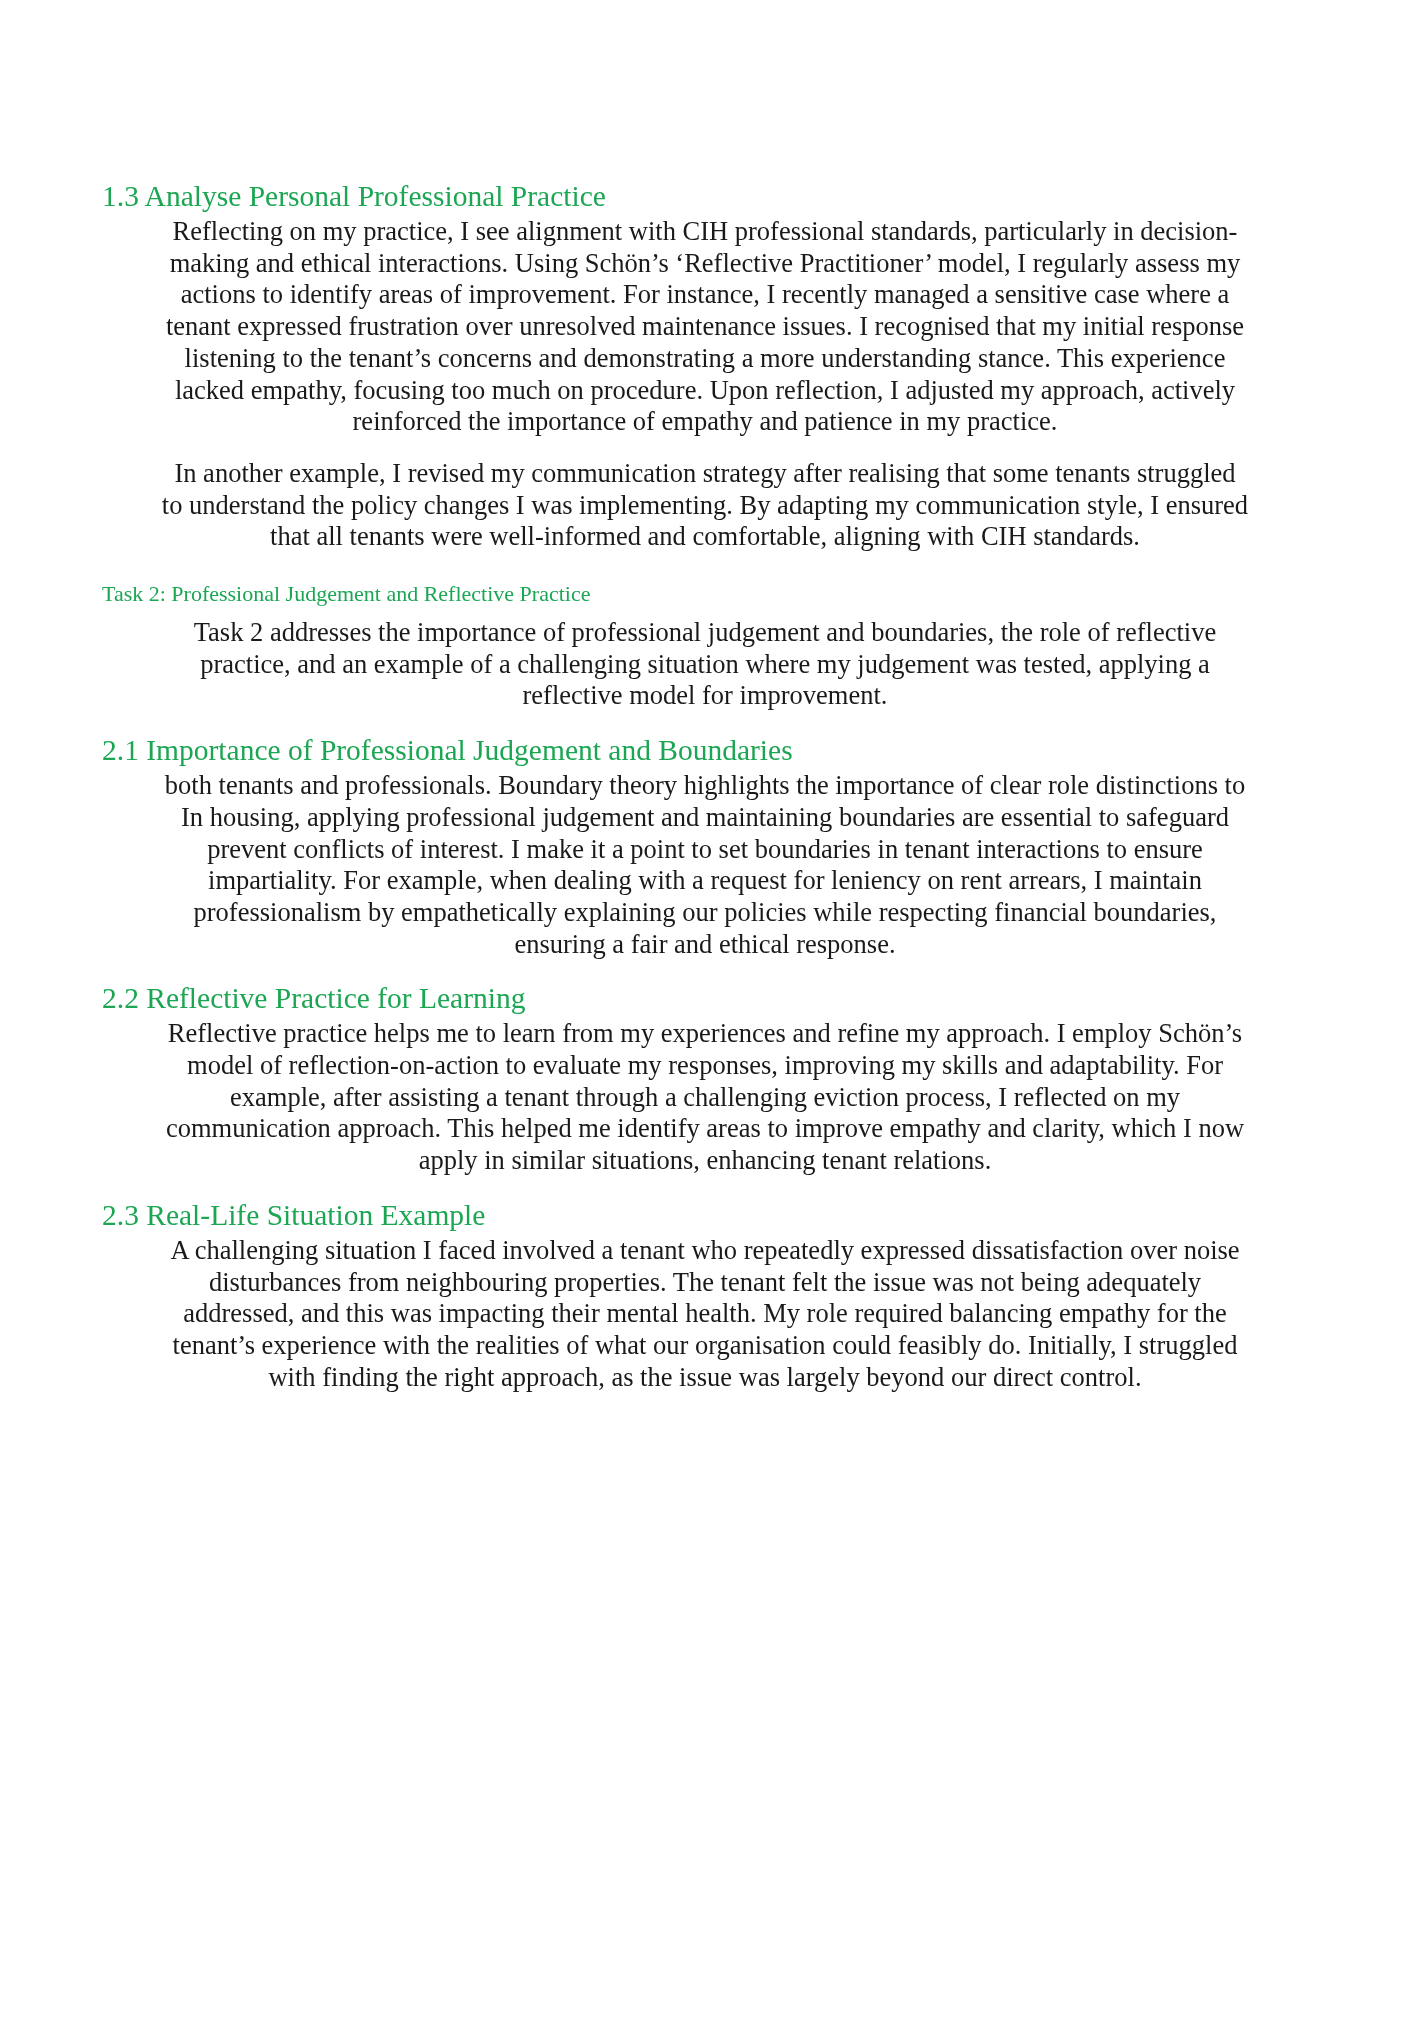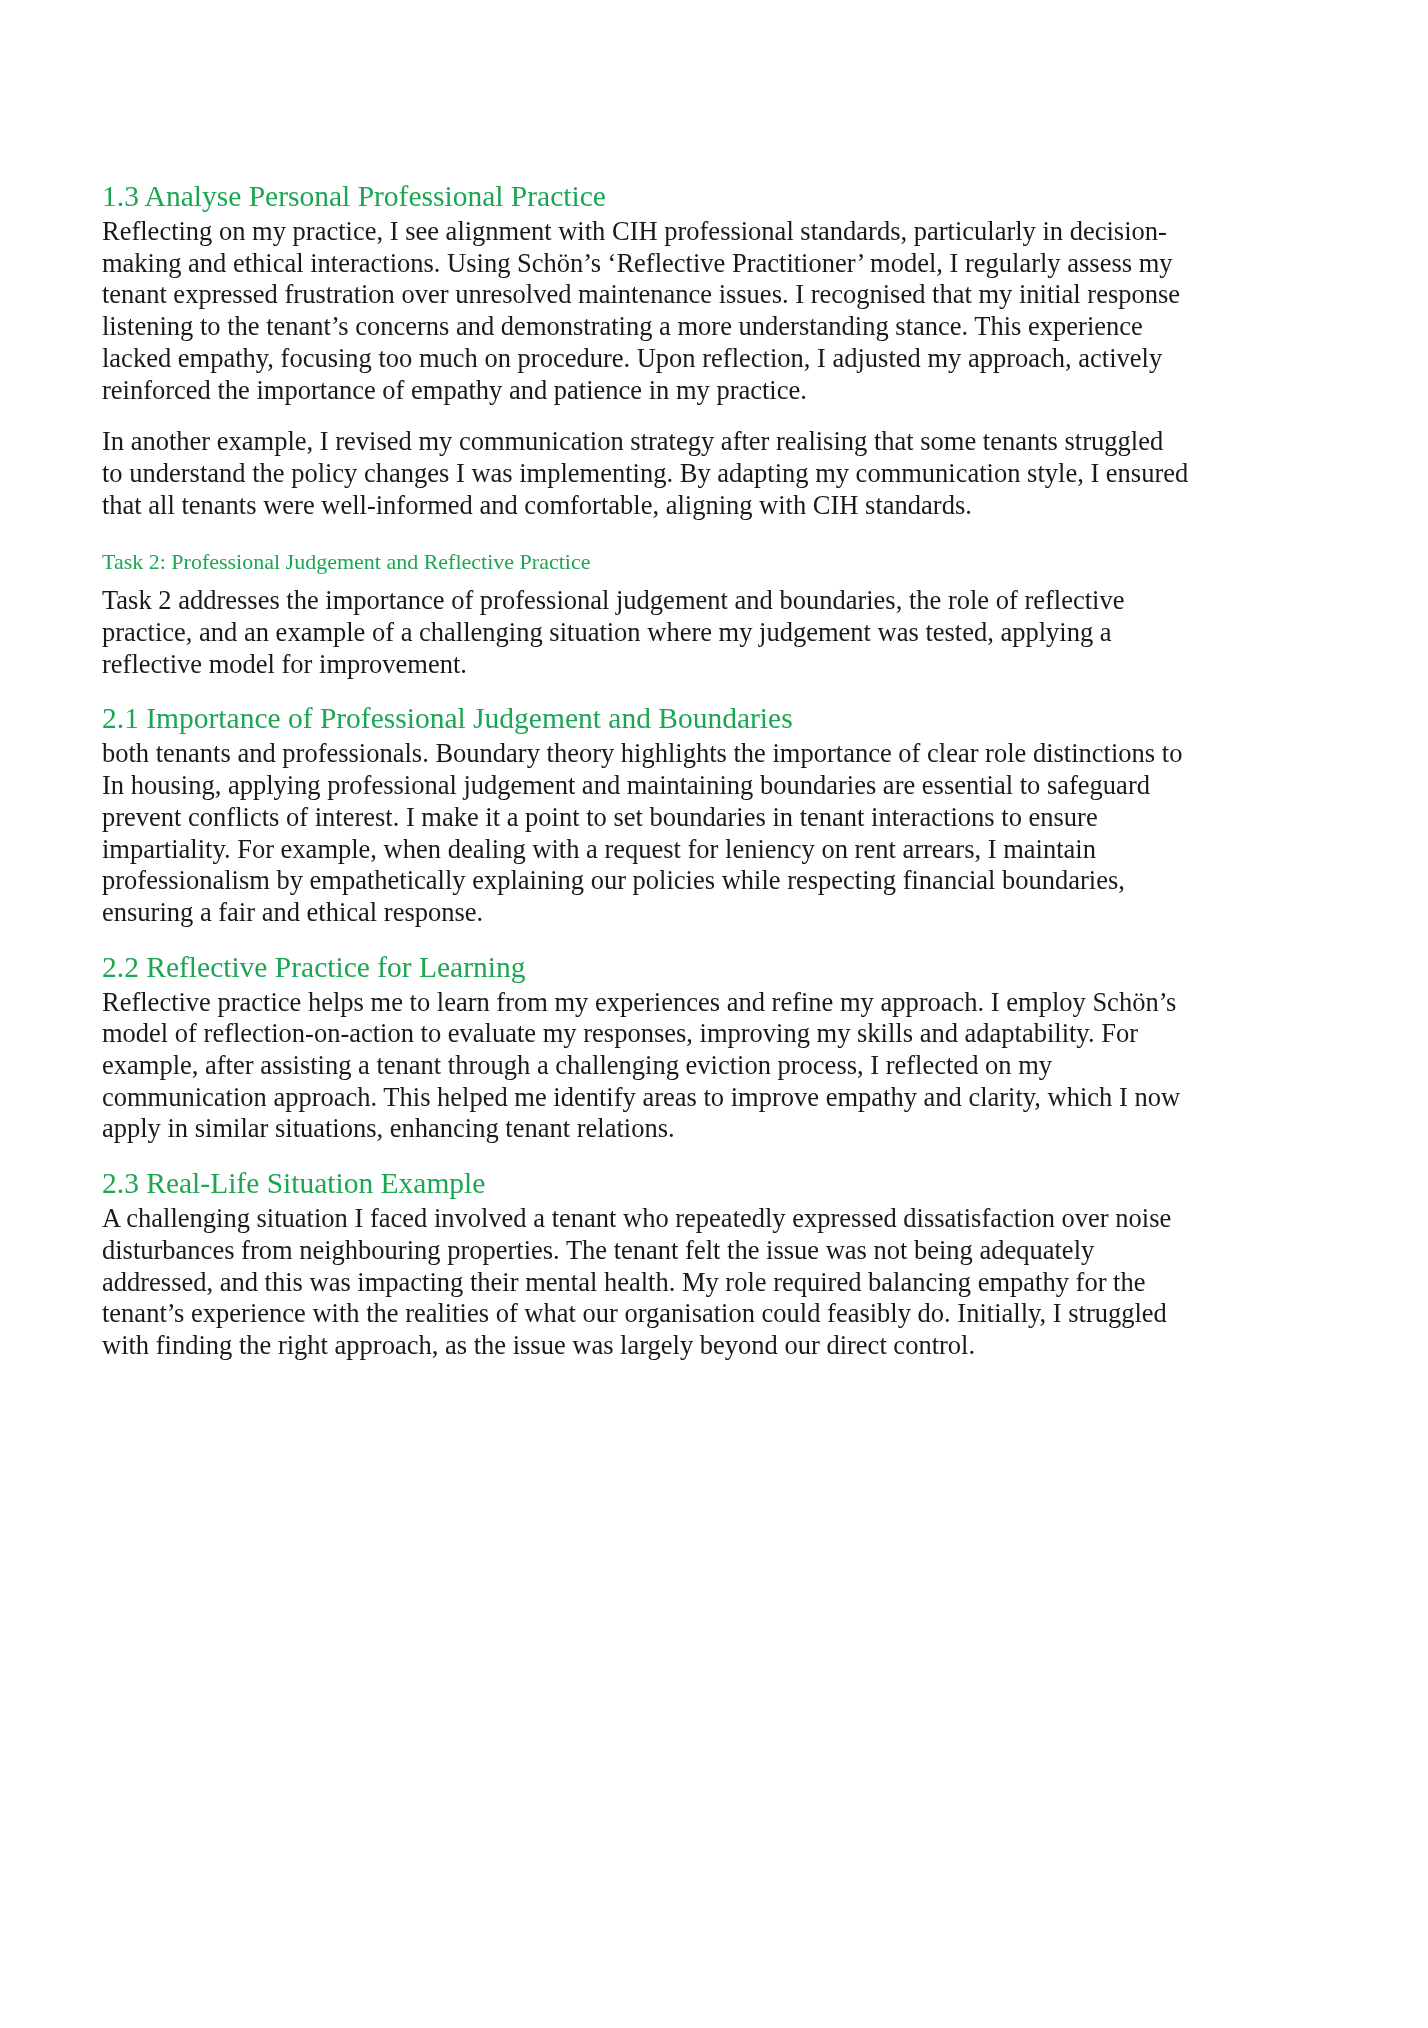--- a/index.html
+++ b/index.html
@@ -31,32 +31,34 @@
     font-size:29.5px;line-height:36px;font-weight:normal;
     color:var(--green);margin:0 0 2px 0;white-space:nowrap;
   }
   .para{
     margin:0 0 20px 0;
     font-size:26.5px;
   }
   .para .line{
     line-height:31.7px;
     white-space:nowrap;
+    text-align:center;
   }
 </style>
 </head>
 <body>
 
 <div class="page">
 
   <div class="doc-section">
     <h3 class="heading-3">1.3 Analyse Personal Professional Practice</h3>
     <div class="para">
         <div class="line">Reflecting on my practice, I see alignment with CIH professional standards, particularly in decision-</div>
         <div class="line">making and ethical interactions. Using Schön’s ‘Reflective Practitioner’ model, I regularly assess my</div>
+        <div class="line">actions to identify areas of improvement. For instance, I recently managed a sensitive case where a</div>
         <div class="line">tenant expressed frustration over unresolved maintenance issues. I recognised that my initial response</div>
         <div class="line">listening to the tenant’s concerns and demonstrating a more understanding stance. This experience</div>
         <div class="line">lacked empathy, focusing too much on procedure. Upon reflection, I adjusted my approach, actively</div>
         <div class="line">reinforced the importance of empathy and patience in my practice.</div>
       </div>
     <div class="para">
         <div class="line">In another example, I revised my communication strategy after realising that some tenants struggled</div>
         <div class="line">to understand the policy changes I was implementing. By adapting my communication style, I ensured</div>
         <div class="line">that all tenants were well-informed and comfortable, aligning with CIH standards.</div>
       </div>

